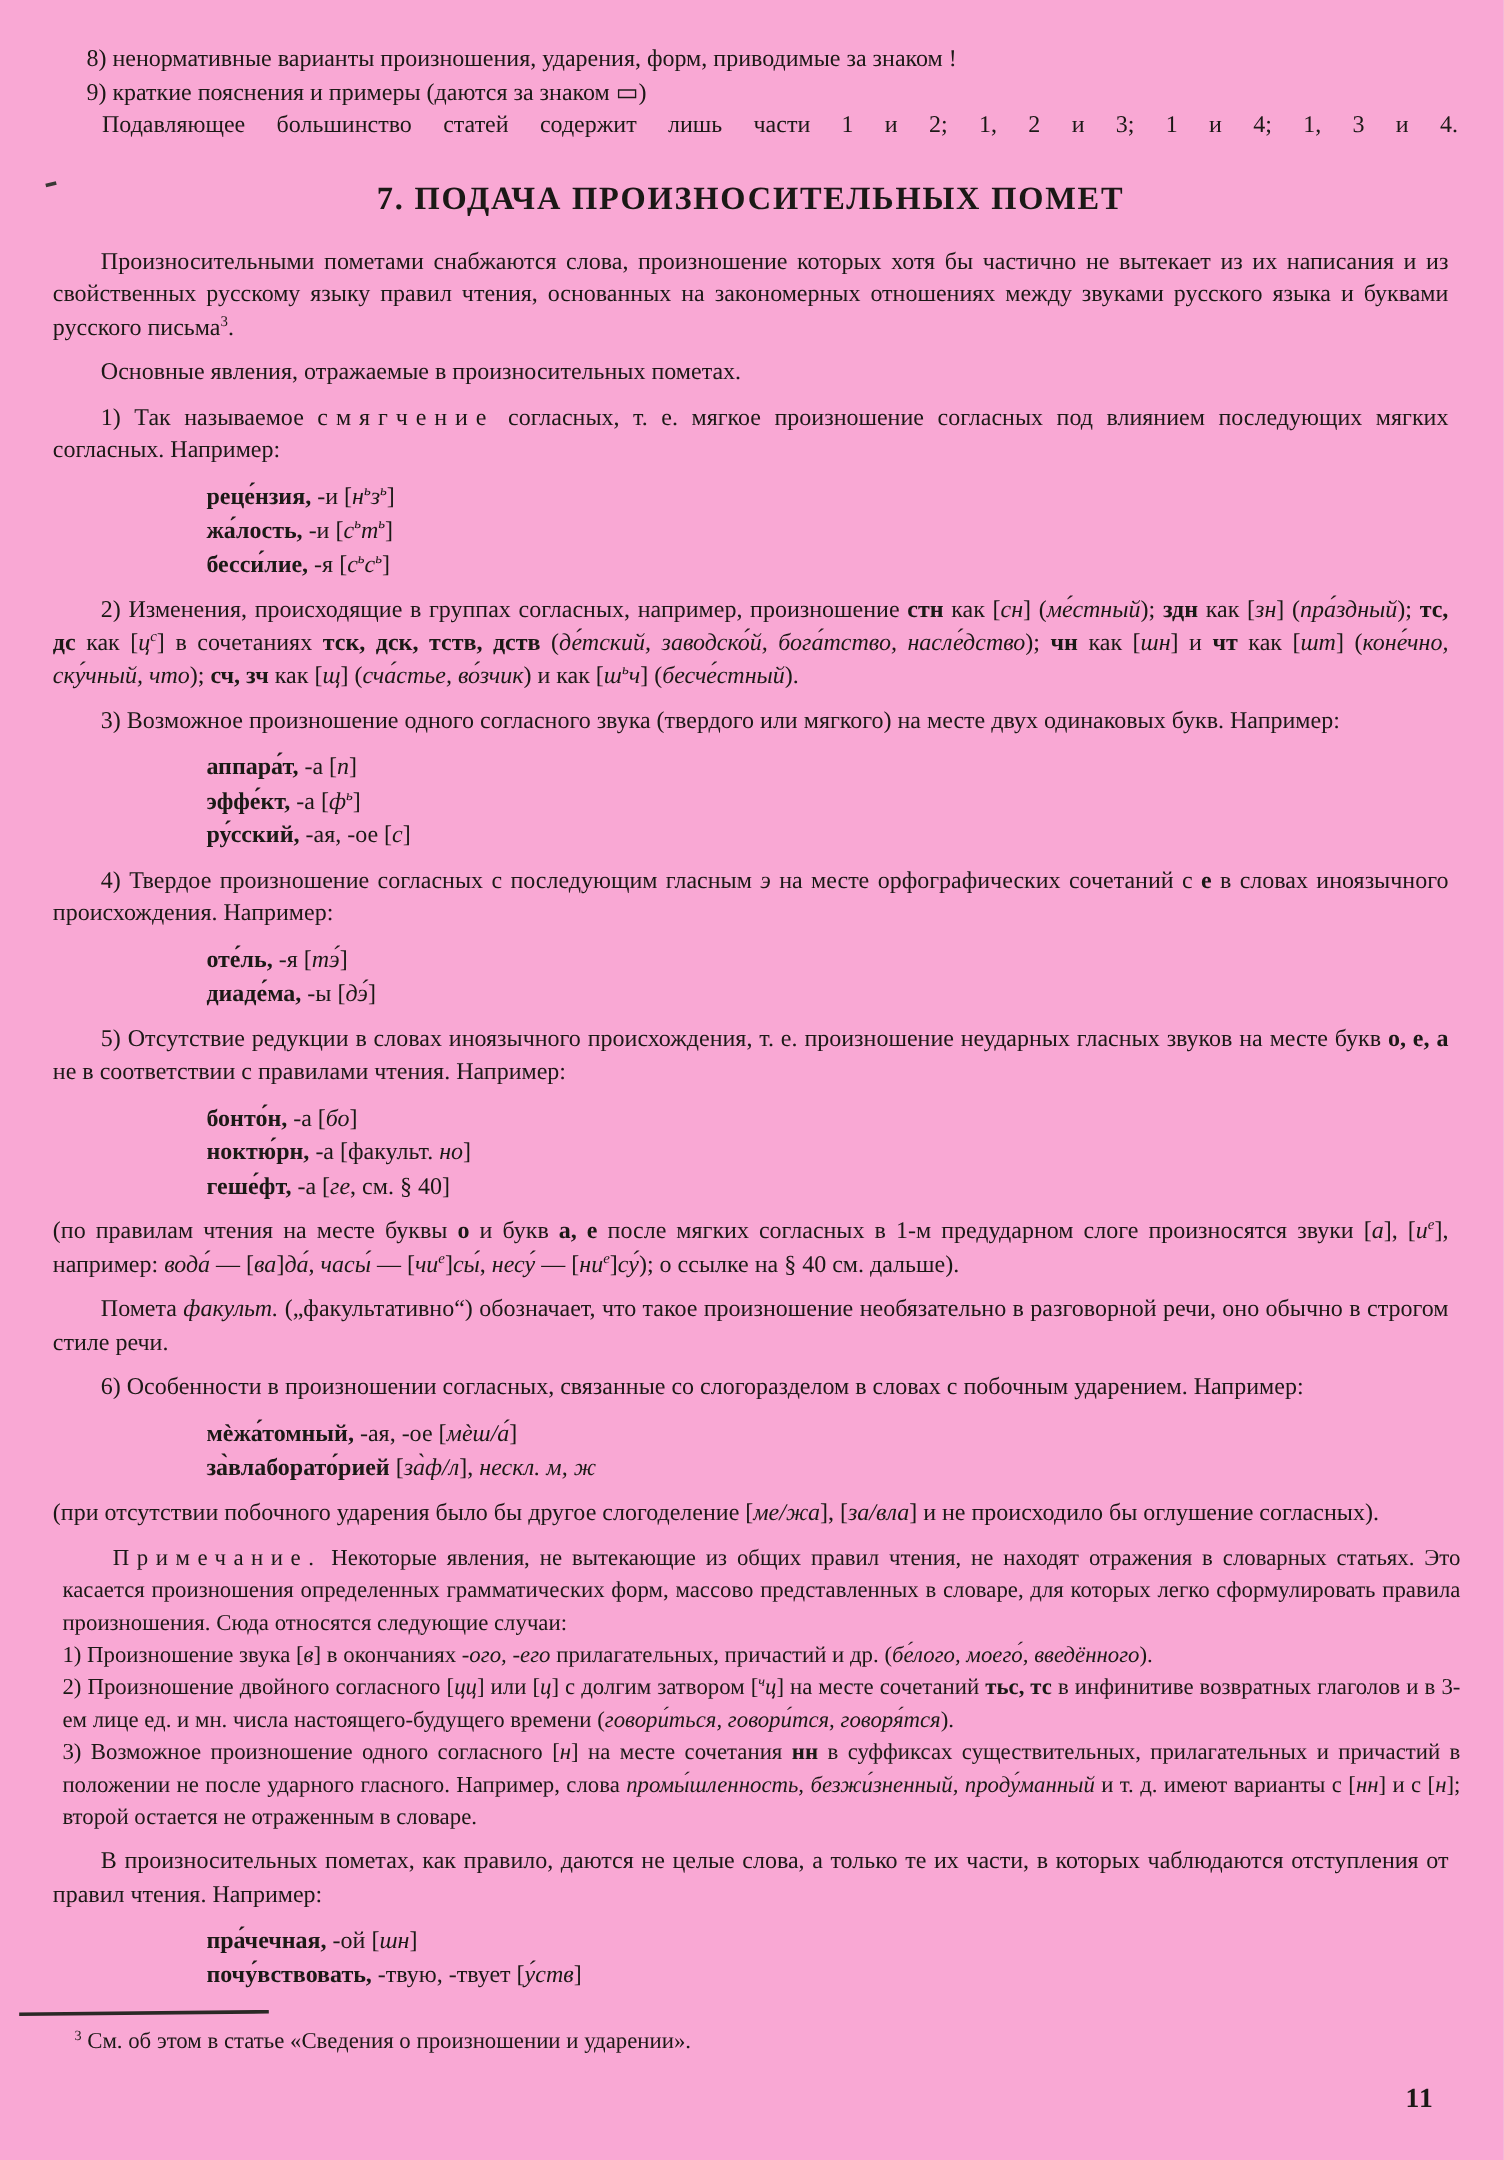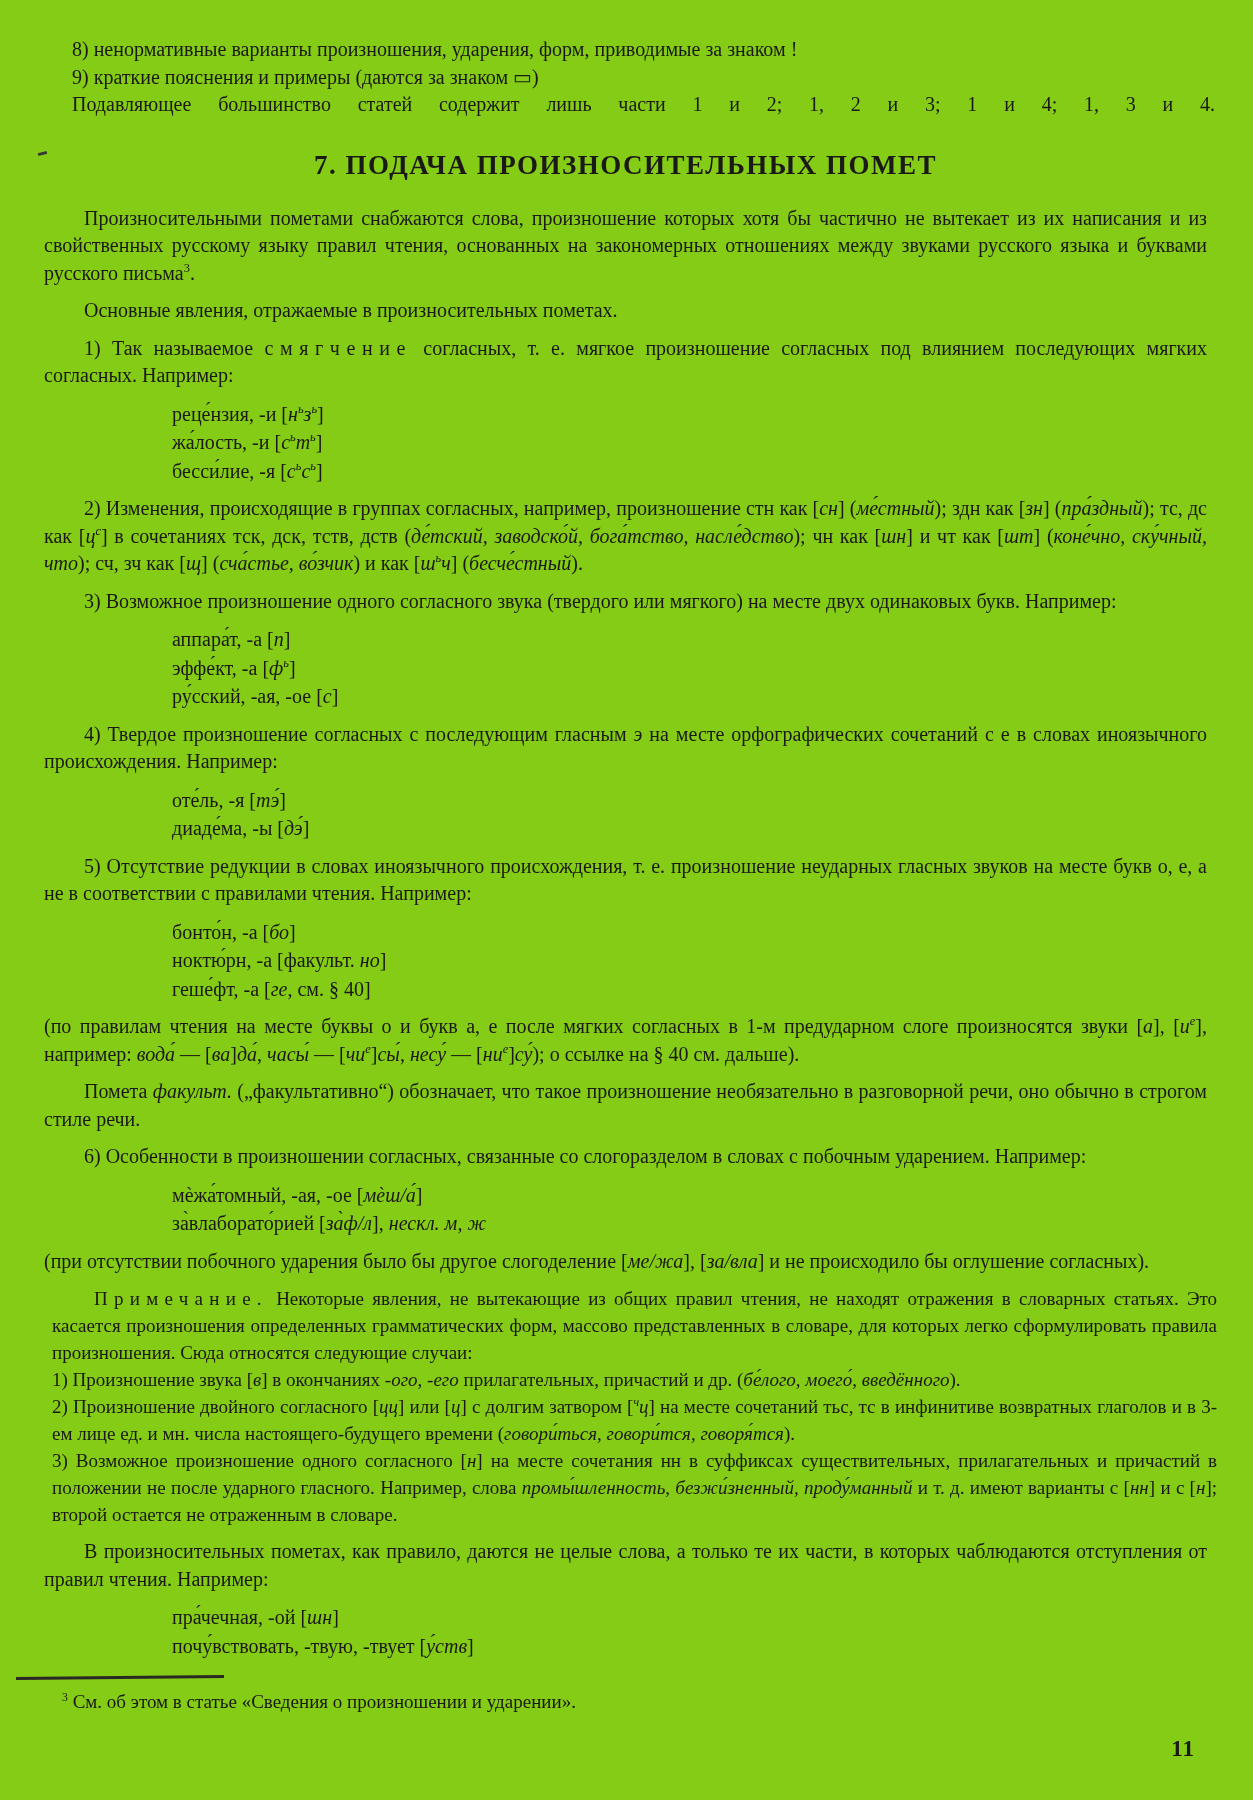--- a/index.html
+++ b/index.html
@@ -1,47 +1,47 @@
 <!DOCTYPE html>
 <html lang="ru"><head>
 <meta charset="utf-8">
 <style>
   html,body{margin:0;padding:0;}
   body{background:#e9e8e4;}
   .page{
     position:relative;
     width:1253px;height:1800px;
     margin:0 auto;
-    background:#84cc16;
+    background:#f9a8d4;
     color:#1b1916;
     font-family:"Liberation Serif","DejaVu Serif","DejaVu Sans",serif;
     font-size:20px;line-height:27.5px;
     box-sizing:border-box;
     padding:36px 36px 0 34px;
     overflow:hidden;
   }
   .para{margin:10px;text-align:justify;text-indent:40px;}
   .noindent{text-indent:0;}
   .intro{padding-left:38px;}
   .intro p{margin:0;text-align:left;text-indent:0;}
-  .intro .closing{text-align:justify;text-align-last:justify;padding-right:2px;}
+  .intro .closing{text-align:justify;text-align-last:justify;padding-right:2px;margin-left:13px;}
   .stray-mark{position:absolute;left:38px;top:152px;width:9px;height:3px;background:#3a3835;transform:rotate(-14deg);}
   h1.heading{
     margin:30px 0 24px 0;
     text-align:center;
     font-size:27px;line-height:32px;
     font-weight:bold;letter-spacing:1.5px;
   }
   .ex{margin:5px 0 7px 138px;}
   .ex p{margin:0;text-align:left;text-indent:0;line-height:28.5px;}
   .note{margin-left:18px;font-size:19px;line-height:27px;}
   .note p{margin:0;text-align:justify;text-indent:0;}
   .note p.note-first{text-indent:42px;}
   .seg-n{}
-  .seg-b{font-weight:normal;}
+  .seg-b{font-weight:bold;}
   .seg-i{font-style:italic;}
   .seg-s{vertical-align:super;font-size:0.62em;line-height:0;}
   .seg-is{vertical-align:super;font-size:0.62em;line-height:0;font-style:italic;}
   .seg-ls{letter-spacing:0.33em;}
   .footnote-rule{margin:16px 0 10px -18px;width:208px;height:3px;background:#2a2825;transform:rotate(-0.6deg);}
   .footnote{margin:0 0 0 28px;font-size:19px;line-height:26px;text-align:left;text-indent:0;}
   .page-number{position:absolute;right:58px;bottom:38px;font-size:23px;font-weight:bold;letter-spacing:1px;}
 </style>
 </head>
 <body>

